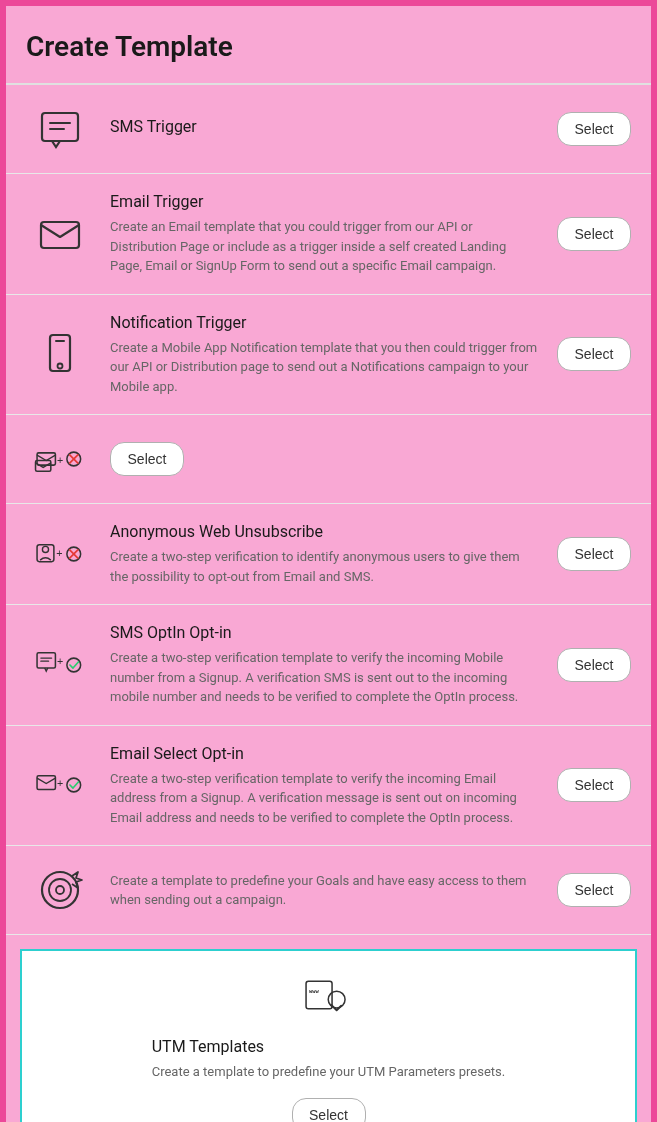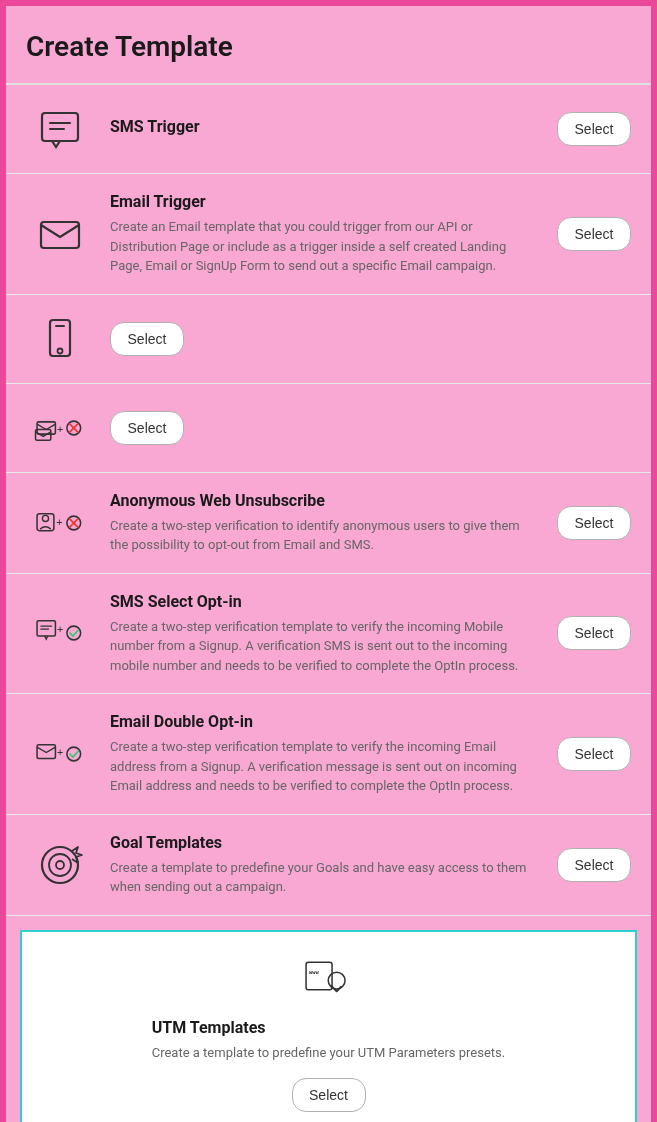--- a/index.html
+++ b/index.html
@@ -65,21 +65,21 @@
       height: 52px;
     }
 
     .template-content {
       flex: 1;
       min-width: 0;
     }
 
     .template-name {
       font-size: 16px;
-      font-weight: 700;
+      font-weight: 400;
       color: #1a1a1a;
       margin-bottom: 6px;
     }
 
     .template-desc {
       font-size: 13px;
       color: #666666;
       line-height: 1.5;
     }
 
@@ -134,20 +134,24 @@
 
     </li>
       <li class="template-item">
       <div class="template-icon">
         <svg viewBox="0 0 52 52" fill="none" xmlns="http://www.w3.org/2000/svg">
           <rect x="16" y="7" width="20" height="36" rx="3" stroke="#333" stroke-width="2.2" fill="none"></rect>
           <circle cx="26" cy="38" r="2.5" stroke="#333" stroke-width="1.8" fill="none"></circle>
           <line x1="22" y1="13" x2="30" y2="13" stroke="#333" stroke-width="2" stroke-linecap="round"></line>
         </svg>
       </div>
+      <div class="template-content">
+        <div class="template-name">Notification Trigger</div>
+        <div class="template-desc">Create a Mobile App Notification template that you then could trigger from our API or Distribution page to send out a Notifications campaign to your Mobile app.</div>
+      </div>
       <button class="select-btn">Select</button>
 
     </li>
       <li class="template-item">
       <div class="template-icon">
         <svg viewBox="0 0 68 52" fill="none" xmlns="http://www.w3.org/2000/svg">
           <rect x="4" y="18" width="24" height="16" rx="2" stroke="#333" stroke-width="2" fill="none"></rect>
           <path d="M4 21 L16 28 L28 21" stroke="#333" stroke-width="1.8" fill="none"></path>
           <rect x="2" y="28" width="20" height="14" rx="2" stroke="#333" stroke-width="2" fill="none"></rect>
           <path d="M2 31 L12 37 L22 31" stroke="#333" stroke-width="1.8" fill="none"></path>
@@ -185,54 +189,53 @@
           <rect x="4" y="10" width="24" height="20" rx="2" stroke="#333" stroke-width="2" fill="none"></rect>
           <path d="M14 30 L16 34 L18 30" stroke="#333" stroke-width="1.8" fill="none"></path>
           <line x1="9" y1="17" x2="23" y2="17" stroke="#333" stroke-width="1.8" stroke-linecap="round"></line>
           <line x1="9" y1="21" x2="19" y2="21" stroke="#333" stroke-width="1.8" stroke-linecap="round"></line>
           <text x="30" y="26" font-size="14" fill="#333" font-family="sans-serif">+</text>
           <circle cx="52" cy="26" r="9" stroke="#333" stroke-width="2" fill="none"></circle>
           <path d="M47 26 L51 30 L58 22" stroke="#2ecc71" stroke-width="2.2" fill="none" stroke-linecap="round" stroke-linejoin="round"></path>
         </svg>
       </div>
       <div class="template-content">
-        <div class="template-name">SMS Select Opt-in</div>
+        <div class="template-name">SMS OptIn Opt-in</div>
         <div class="template-desc">Create a two-step verification template to verify the incoming Mobile number from a Signup. A verification SMS is sent out to the incoming mobile number and needs to be verified to complete the OptIn process.</div>
       </div>
       <button class="select-btn">Select</button>
 
     </li>
       <li class="template-item">
       <div class="template-icon">
         <svg viewBox="0 0 68 52" fill="none" xmlns="http://www.w3.org/2000/svg">
           <rect x="4" y="14" width="24" height="18" rx="2" stroke="#333" stroke-width="2" fill="none"></rect>
           <path d="M4 17 L16 24 L28 17" stroke="#333" stroke-width="1.8" fill="none"></path>
           <text x="30" y="28" font-size="14" fill="#333" font-family="sans-serif">+</text>
           <circle cx="52" cy="26" r="9" stroke="#333" stroke-width="2" fill="none"></circle>
           <path d="M47 26 L51 30 L58 22" stroke="#2ecc71" stroke-width="2.2" fill="none" stroke-linecap="round" stroke-linejoin="round"></path>
         </svg>
       </div>
       <div class="template-content">
-        <div class="template-name">Email Double Opt-in</div>
+        <div class="template-name">Email Select Opt-in</div>
         <div class="template-desc">Create a two-step verification template to verify the incoming Email address from a Signup. A verification message is sent out on incoming Email address and needs to be verified to complete the OptIn process.</div>
       </div>
       <button class="select-btn">Select</button>
 
     </li>
       <li class="template-item">
       <div class="template-icon">
         <svg viewBox="0 0 52 52" fill="none" xmlns="http://www.w3.org/2000/svg">
           <circle cx="26" cy="26" r="18" stroke="#333" stroke-width="2.2" fill="none"></circle>
           <circle cx="26" cy="26" r="11" stroke="#333" stroke-width="1.8" fill="none"></circle>
           <circle cx="26" cy="26" r="4" stroke="#333" stroke-width="1.8" fill="none"></circle>
           <path d="M38 12 L44 8 L42 14 L48 16 L42 18 L44 24 L38 20" stroke="#333" stroke-width="1.8" fill="none" stroke-linejoin="round"></path>
         </svg>
       </div>
       <div class="template-content">
-        <div class="template-name">Goal Templates</div>
         <div class="template-desc">Create a template to predefine your Goals and have easy access to them when sending out a campaign.</div>
       </div>
       <button class="select-btn">Select</button>
 
     </li>
       <li class="template-item selected-highlight" style="position: relative;">
       <div class="template-icon">
         <svg viewBox="0 0 68 52" fill="none" xmlns="http://www.w3.org/2000/svg">
           <rect x="4" y="8" width="34" height="36" rx="3" stroke="#333" stroke-width="2" fill="none"></rect>
           <text x="8" y="24" font-size="7" fill="#333" font-family="monospace" font-weight="bold">www</text>

